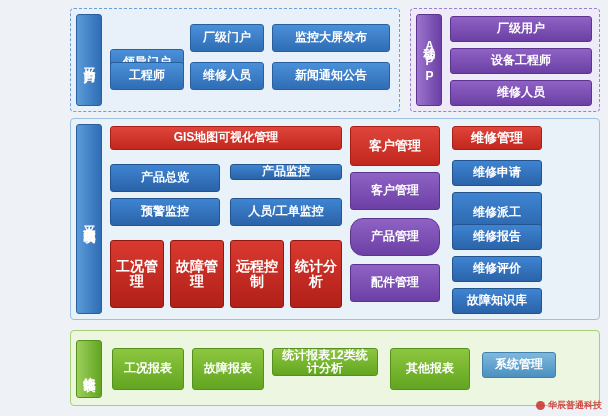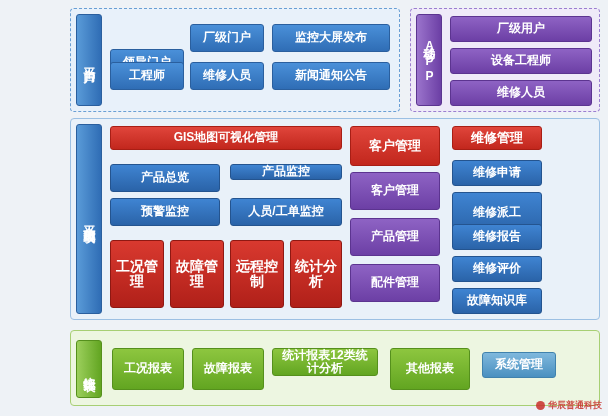--- a/index.html
+++ b/index.html
@@ -90,21 +90,21 @@
   <div class="cell blue2 abs" style="left:110px;top:198px;width:110px;height:28px;font-size:12px;">预警监控</div>
   <div class="cell blue2 abs" style="left:230px;top:198px;width:112px;height:28px;font-size:12px;">人员/工单监控</div>
 
   <div class="cell redb abs" style="left:110px;top:240px;width:54px;height:68px;font-size:14px;flex-direction:column;">工况管理</div>
   <div class="cell redb abs" style="left:170px;top:240px;width:54px;height:68px;font-size:14px;">故障管理</div>
   <div class="cell redb abs" style="left:230px;top:240px;width:54px;height:68px;font-size:14px;">远程控制</div>
   <div class="cell redb abs" style="left:290px;top:240px;width:52px;height:68px;font-size:14px;">统计分析</div>
 
   <div class="cell red abs" style="left:350px;top:126px;width:90px;height:40px;font-size:13px;">客户管理</div>
   <div class="cell purple abs" style="left:350px;top:172px;width:90px;height:38px;font-size:12px;">客户管理</div>
-  <div class="cell purple abs" style="left:350px;top:218px;width:90px;height:38px;font-size:12px;">产品管理</div>
+  <div class="cell purple abs" style="left:350px;top:218px;width:90px;height:38px;font-size:12px;border-radius:13px;">产品管理</div>
   <div class="cell purple abs" style="left:350px;top:264px;width:90px;height:38px;font-size:12px;">配件管理</div>
 
   <div class="cell red abs" style="left:452px;top:126px;width:90px;height:24px;font-size:13px;">维修管理</div>
   <div class="cell blue2 abs" style="left:452px;top:160px;width:90px;height:26px;font-size:12px;">维修申请</div>
   <div class="cell blue2 abs" style="left:452px;top:192px;width:90px;height:42px;font-size:12px;">维修派工</div>
   <div class="cell blue2 abs" style="left:452px;top:224px;width:90px;height:26px;font-size:12px;">维修报告</div>
   <div class="cell blue2 abs" style="left:452px;top:256px;width:90px;height:26px;font-size:12px;">维修评价</div>
   <div class="cell blue2 abs" style="left:452px;top:288px;width:90px;height:26px;font-size:12px;">故障知识库</div>
 
   <div class="frame frame-green" style="left:70px;top:330px;width:530px;height:76px;"></div>

